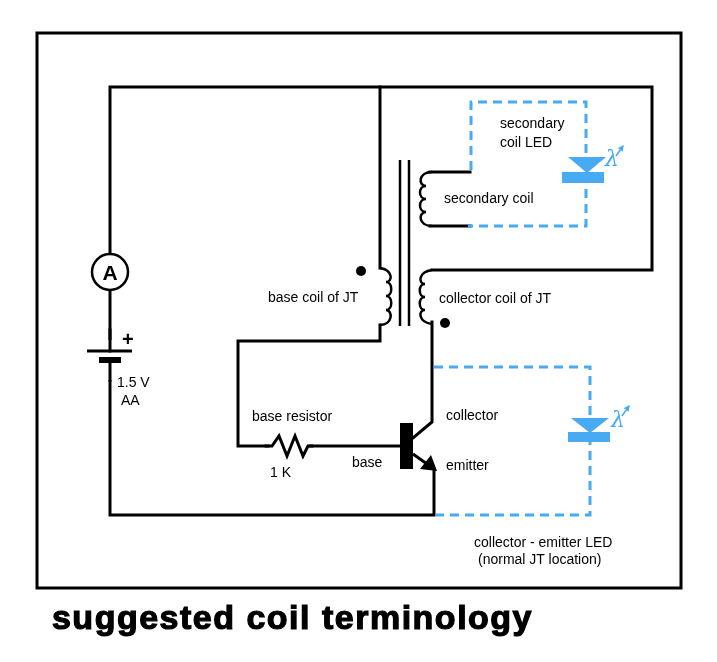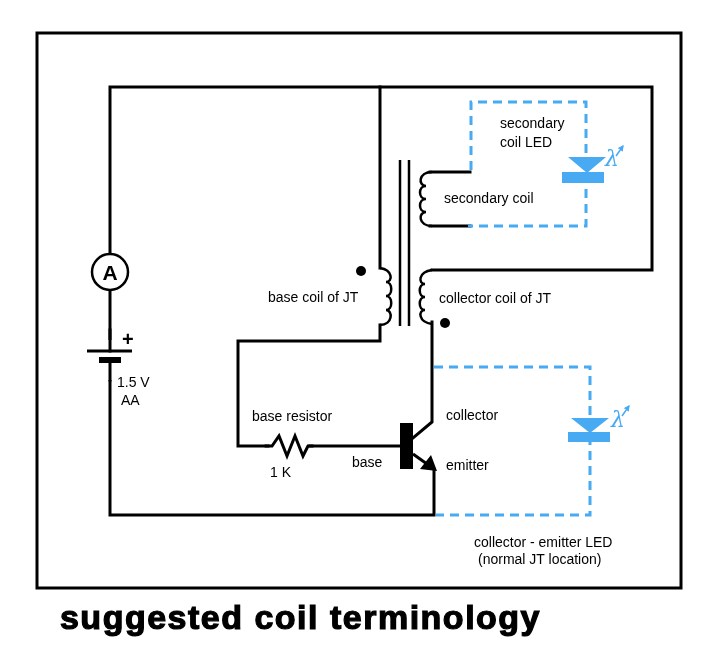--- a/index.html
+++ b/index.html
@@ -6,21 +6,21 @@
     body { width: 717px; height: 662px; position: relative; overflow: hidden; }
     #diagram { position: absolute; left: 0; top: 0; }
     .wire { stroke: #000; stroke-width: 3; fill: none; stroke-linecap: square; }
     .thin { stroke: #000; stroke-width: 2.5; fill: none; }
     .dash { stroke: #47aaf2; stroke-width: 3; fill: none; stroke-dasharray: 9 6; }
     .lbl { font-family: "Liberation Sans", sans-serif; font-size: 14px; fill: #000; }
     .lam { font-family: "DejaVu Serif", serif; font-size: 22px; fill: #47aaf2; font-style: italic; }
     #title {
       position: absolute; left: 0; width: 585px; top: 598px; text-align: center;
       font-family: "Liberation Sans", sans-serif; font-weight: 900; font-size: 34px;
-      color: #000; letter-spacing: 1.5px; margin-left: 8px; -webkit-text-stroke: 1.2px #000;
+      color: #000; letter-spacing: 1.5px; -webkit-text-stroke: 1.2px #000;
     }
   </style>
 </head>
 <body>
 
 <svg id="diagram" width="717" height="662" viewBox="0 0 717 662" xmlns="http://www.w3.org/2000/svg">
   <defs>
     <marker id="arrow" viewBox="0 0 10 10" refX="8" refY="5" markerWidth="4" markerHeight="4" orient="auto">
       <path d="M0,0 L10,5 L0,10 z" fill="#47aaf2"></path>
     </marker>

